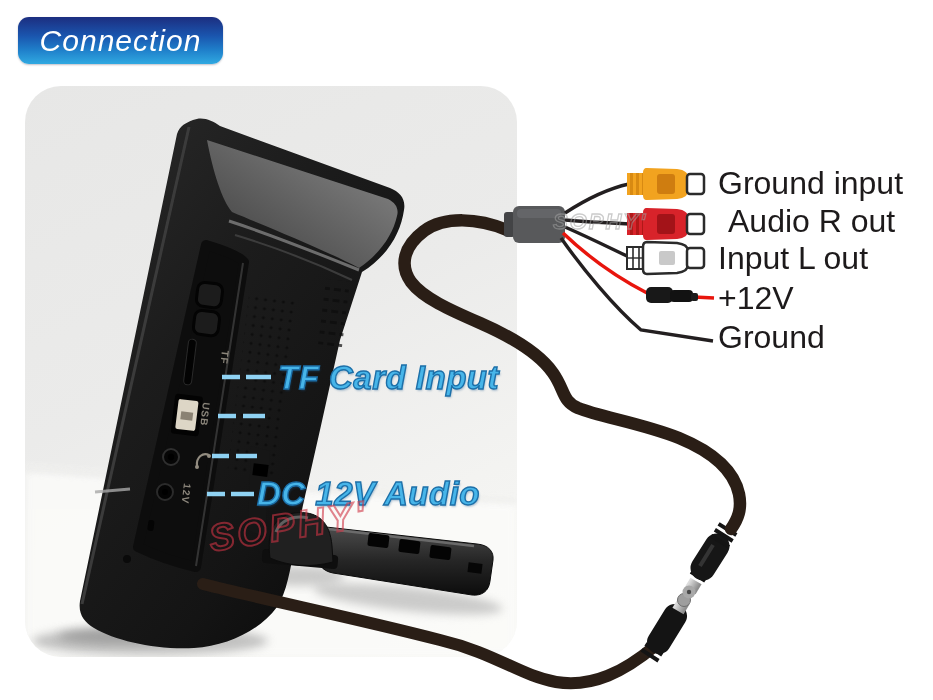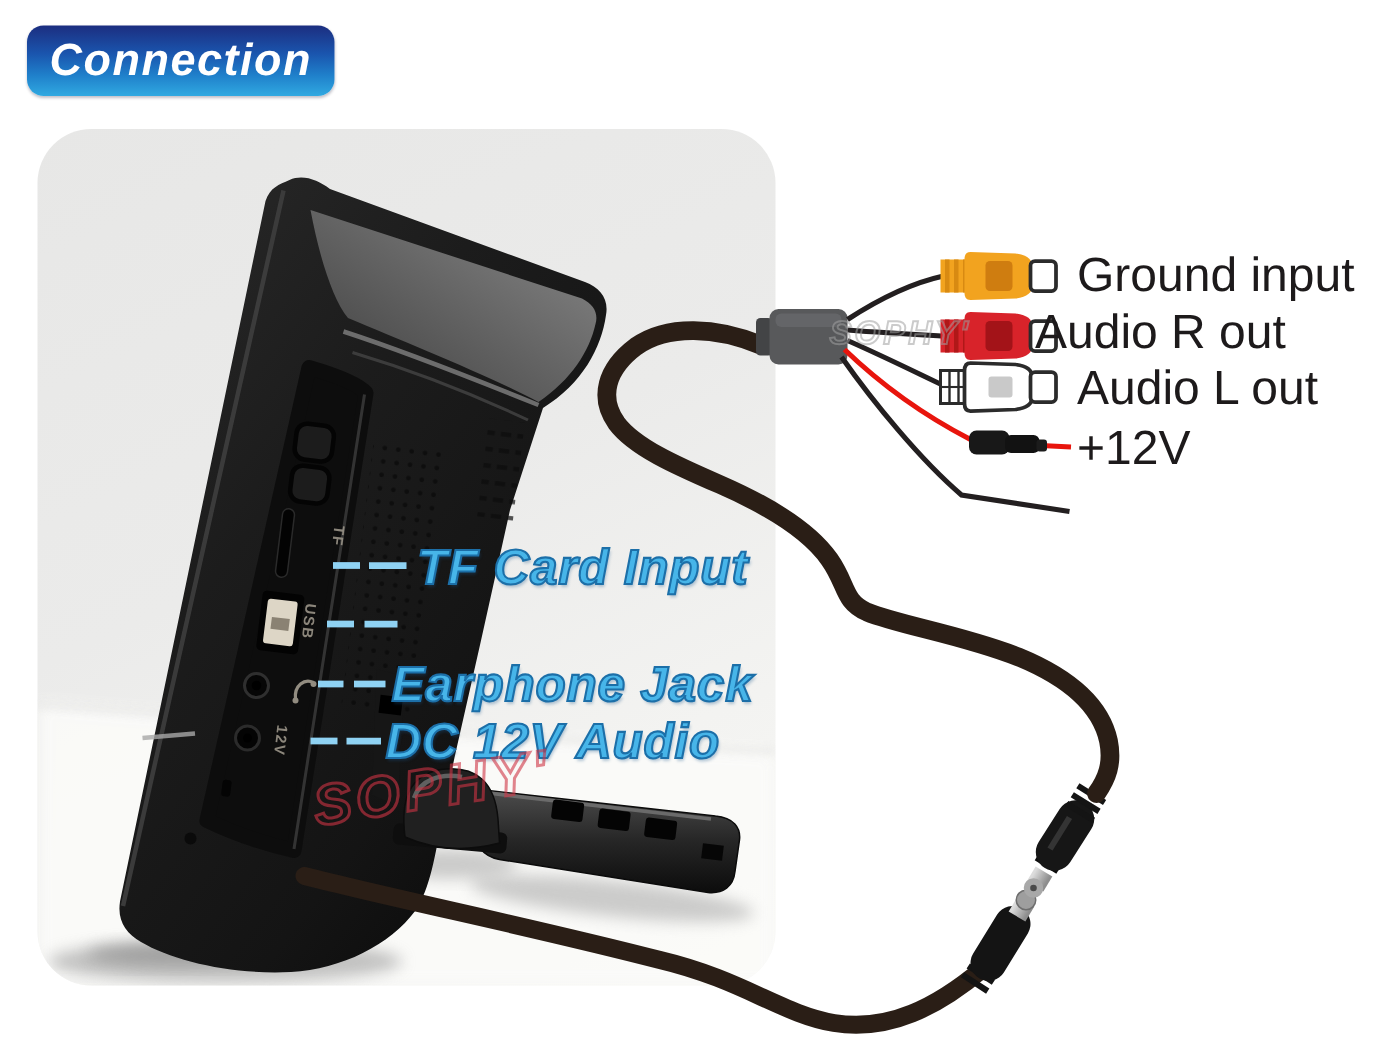--- a/index.html
+++ b/index.html
@@ -3,21 +3,21 @@
 <meta charset="utf-8">
 <style>
   html,body{margin:0;padding:0;background:#ffffff;}
   body{width:933px;height:700px;font-family:"Liberation Sans",sans-serif;}
   .stage{position:relative;width:933px;height:700px;overflow:hidden;background:#ffffff;}
 
   .badge{position:absolute;left:18px;top:17px;width:205px;height:47px;border-radius:11px;
     background:linear-gradient(180deg,var(--badge-top) 0%,#1a55ae 40%,#1f7fca 70%,var(--badge-bottom) 100%);
     display:flex;align-items:center;justify-content:center;
     box-shadow:0 1px 2px rgba(0,0,40,.25);}
-  .badge span{color:#fff;font-size:30px;font-weight:bold;font-style:italic;letter-spacing:1px;}
+  .badge span{color:#fff;font-size:30px;font-weight:normal;font-style:italic;letter-spacing:1px;}
 
   .card{position:absolute;left:25px;top:86px;width:492px;height:571px;border-radius:36px;
     background:linear-gradient(155deg,#e7e7e6 0%,#ebebea 45%,#f3f3f1 75%,#f8f8f6 100%);}
 
   svg.art{position:absolute;left:0;top:0;}
 
   .cLabel{position:absolute;color:var(--label-black);font-size:32px;white-space:nowrap;line-height:1.05;}
   .pLabel{position:absolute;color:var(--label-blue);font-size:33px;font-weight:bold;font-style:italic;
     white-space:nowrap;line-height:1.0;-webkit-text-stroke:1.4px var(--label-blue-outline);
     text-shadow:1px 2px 2px rgba(25,85,140,.30);letter-spacing:.5px;}
@@ -230,26 +230,26 @@
       <line class="dash" x1="218" y1="416" x2="236" y2="416"></line>
       <line class="dash" x1="243" y1="416" x2="265" y2="416"></line>
       <line class="dash" x1="212" y1="456" x2="229" y2="456"></line>
       <line class="dash" x1="236" y1="456" x2="257" y2="456"></line>
       <line class="dash" x1="207" y1="494" x2="225" y2="494"></line>
       <line class="dash" x1="231" y1="494" x2="254" y2="494"></line>
     </g>
   </svg>
 
   <div class="cLabel" style="left:718px;top:167px">Ground input</div>
-  <div class="cLabel" style="left:690px;top:205px">Audio R out</div>
-  <div class="cLabel" style="left:718px;top:242px">Audio L out</div>
+  <div class="cLabel" style="left:728px;top:205px">Audio R out</div>
+  <div class="cLabel" style="left:718px;top:242px">Input L out</div>
   <div class="cLabel" style="left:718px;top:282px">+12V</div>
+  <div class="cLabel" style="left:718px;top:321px">Ground</div>
 
   <div class="pLabel" style="left:278px;top:361px">TF Card Input</div>
-  <div class="pLabel" style="left:261px;top:439px">Earphone Jack</div>
   <div class="pLabel" style="left:257px;top:477px">DC 12V Audio</div>
 
   <div class="marking" style="left:231px;top:351px">TF</div>
   <div class="marking" style="left:212px;top:403px">USB</div>
   <div class="marking" style="left:193px;top:484px">12V</div>
 
   <div class="wmPhoto">SOPHY'</div>
   <div class="wmHarness">SOPHY'</div>
 
 </div>

